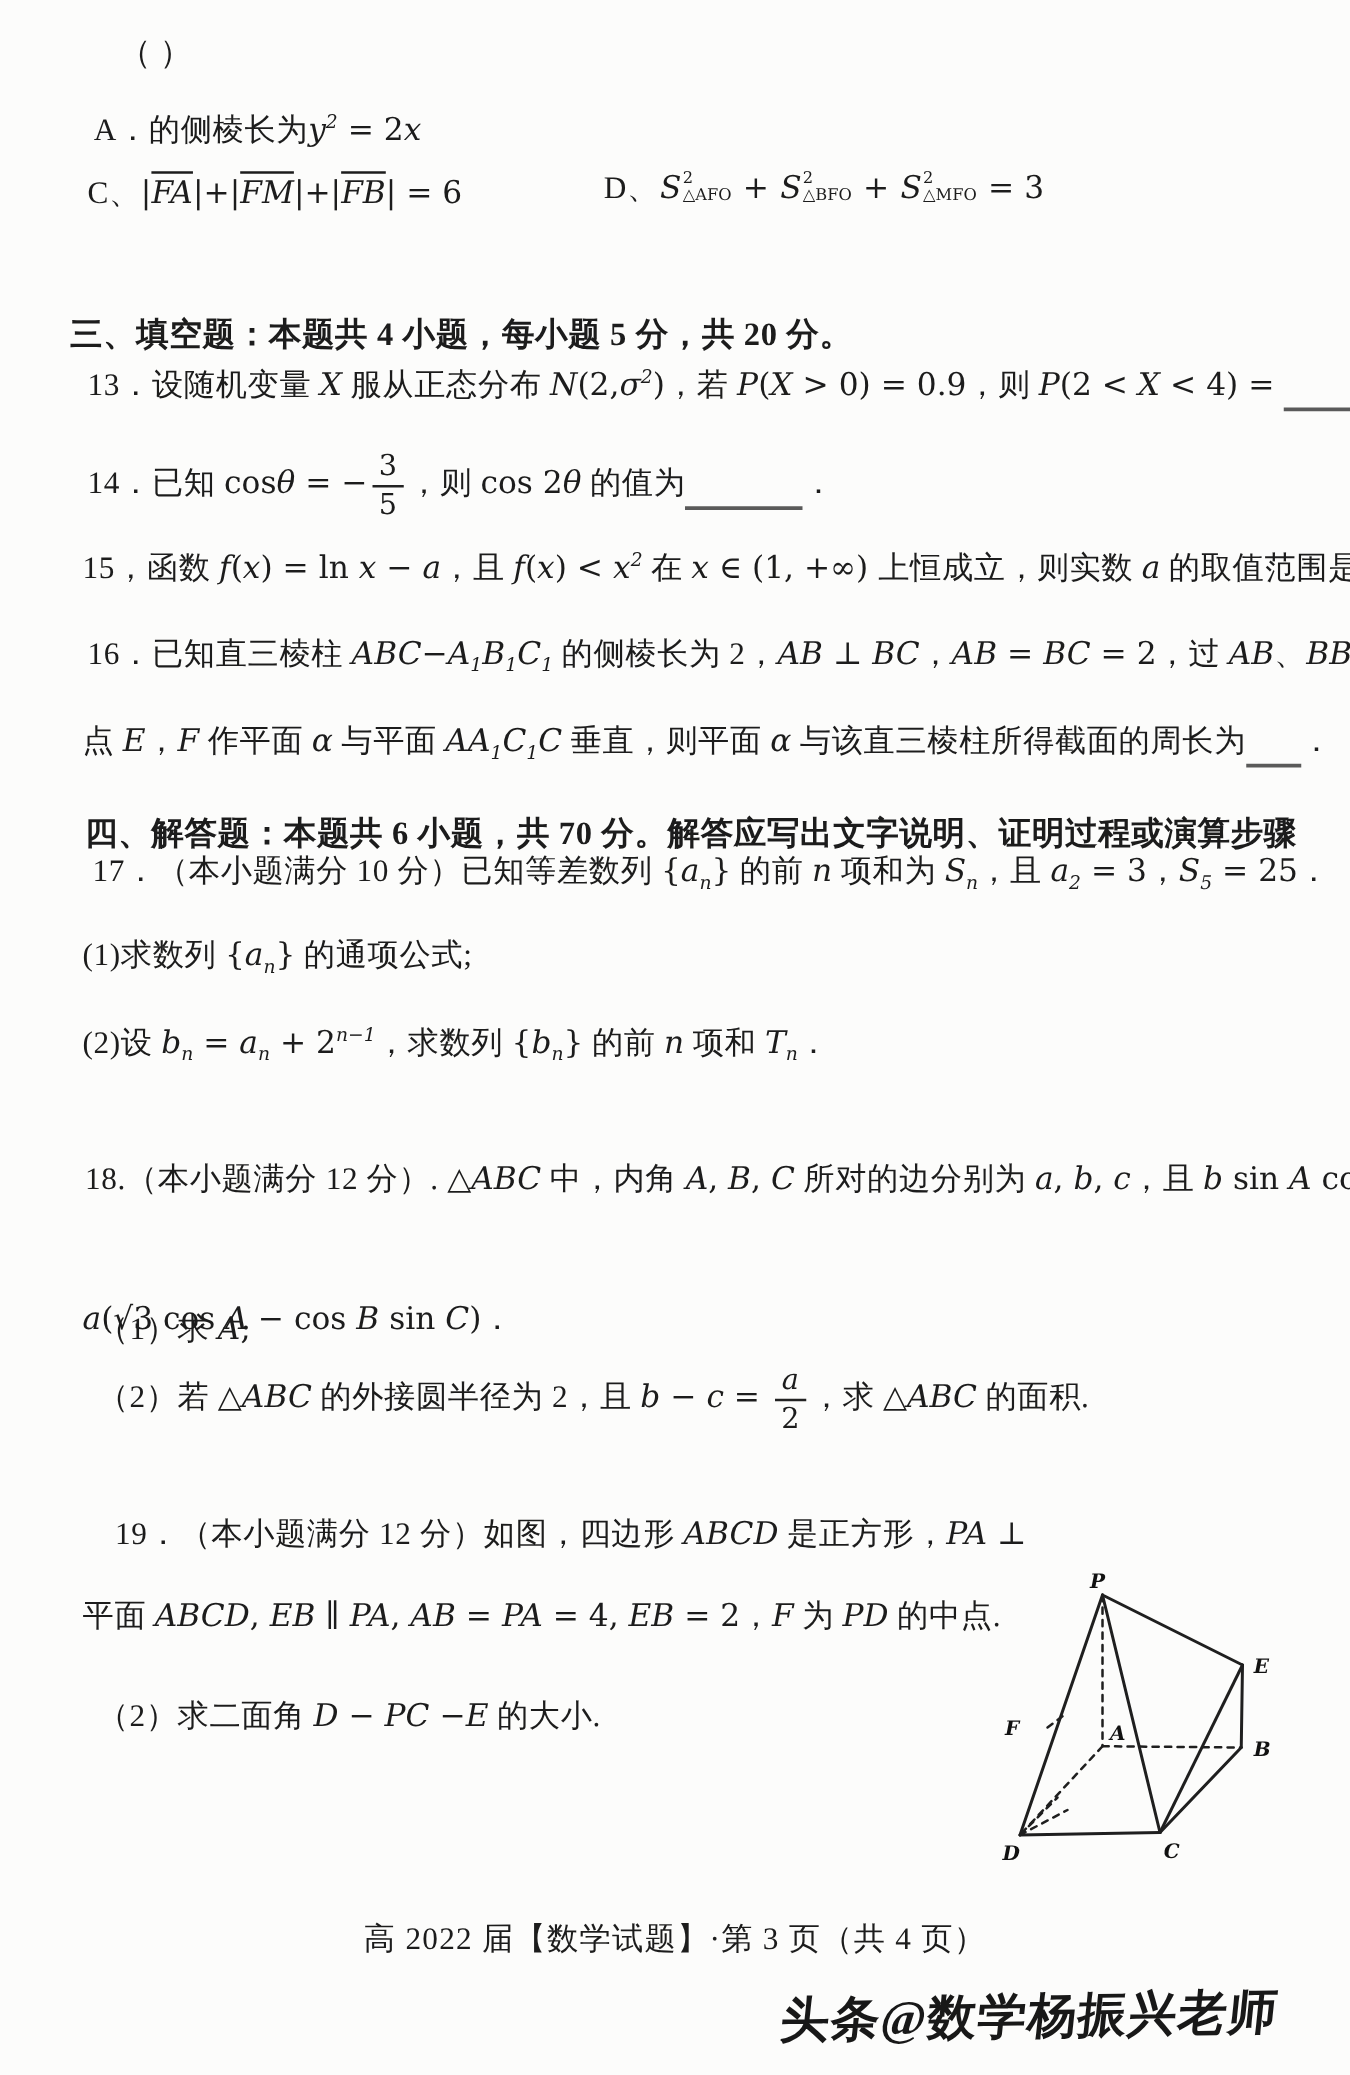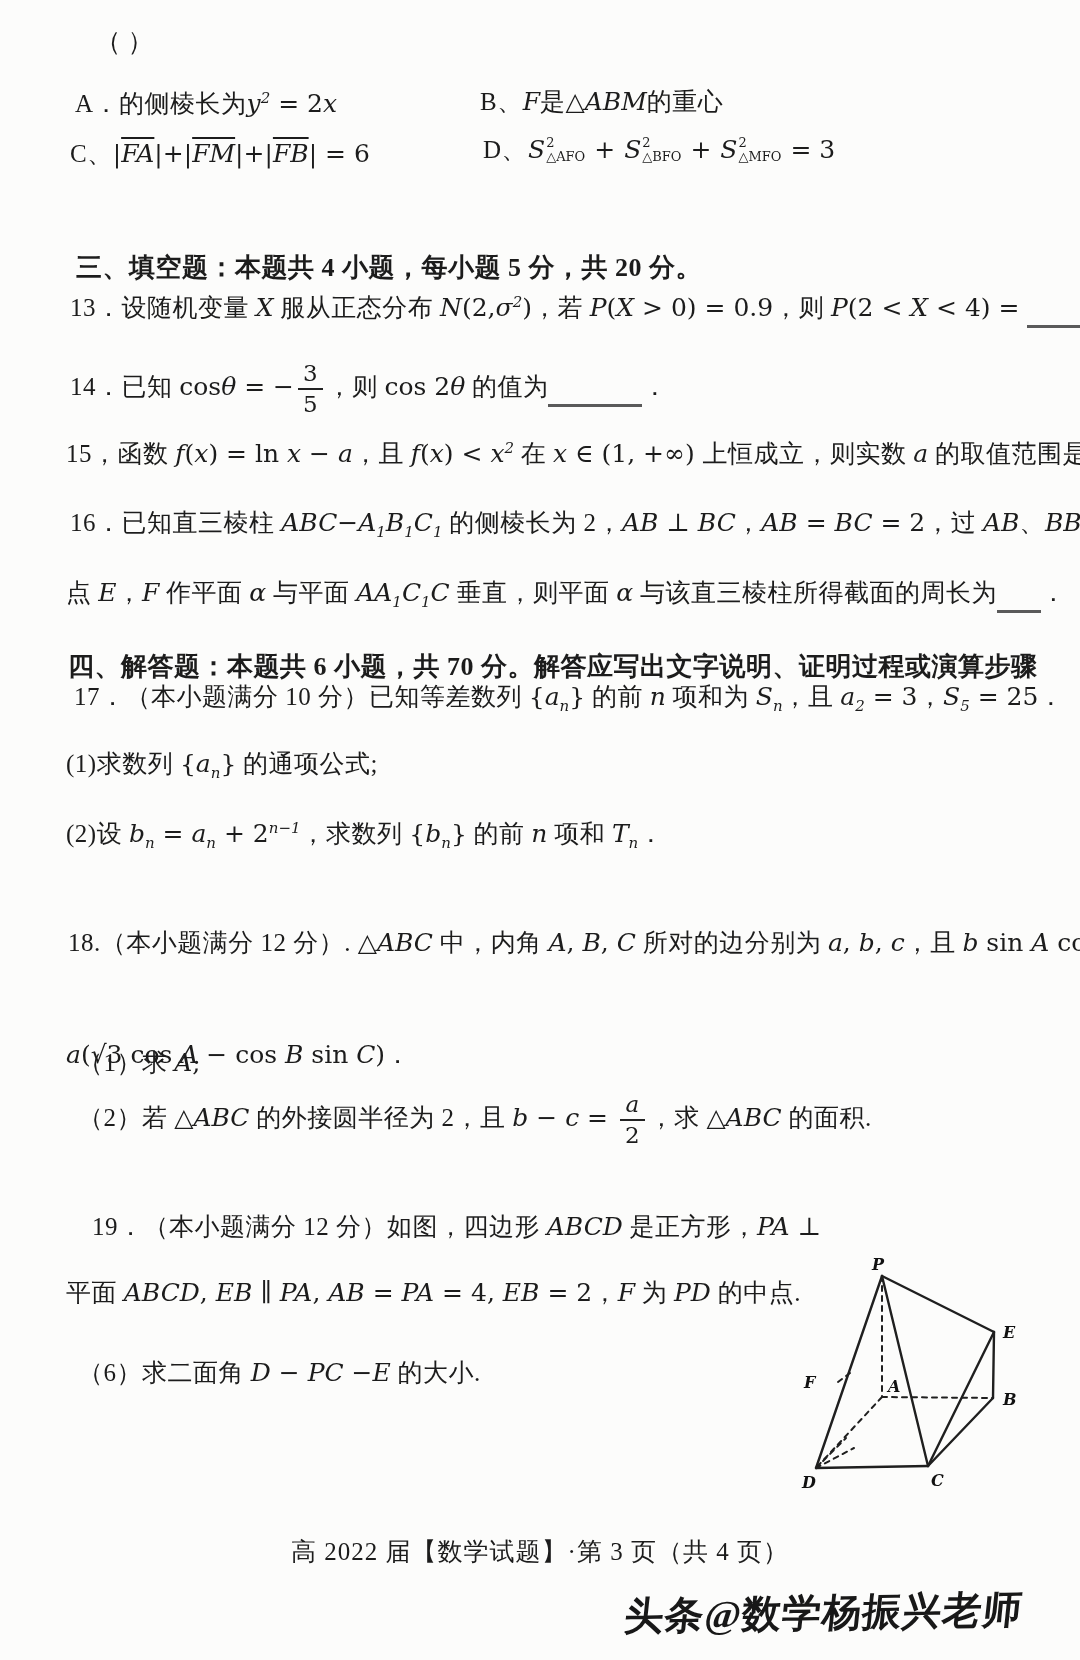--- a/index.html
+++ b/index.html
@@ -40,21 +40,20 @@
   .figure text { font-family:"DejaVu Serif", serif; font-style:italic; font-size:16px; fill:#111; font-weight:700; }
 </style>
 </head>
 <body>
 
 <div class="page">
 
   <div class="line" style="left:95px; top:26px; font-size:26px;">（      ）</div>
 
   <div class="line" style="left:75px; top:88px;"><span class="cn">A．</span><span class="cn">的侧棱长为</span><span class="m">y</span><span class="msup">2</span><span class="mr"> = 2</span><span class="m">x</span></div>
-  <div class="line" style="left:480px; top:86px;"><span class="cn">B、</span><span class="m">F</span><span class="cn">是</span><span class="mr">△</span><span class="m">ABM</span><span class="cn">的重心</span></div>
   <div class="line" style="left:70px; top:138px;"><span class="cn">C、</span><span class="mr">|</span><span class="vec">FA</span><span class="mr">|+|</span><span class="vec">FM</span><span class="mr">|+|</span><span class="vec">FB</span><span class="mr">| = 6</span></div>
   <div class="line" style="left:483px; top:134px;"><span class="cn">D、</span><span class="ss">
         <span class="ssb">S</span>
         <span class="ssstack">
           <span class="sssup">2</span>
           <span class="sssub">△AFO</span>
         </span>
       </span><span class="mr"> + </span><span class="ss">
         <span class="ssb">S</span>
         <span class="ssstack">
@@ -63,21 +62,21 @@
         </span>
       </span><span class="mr"> + </span><span class="ss">
         <span class="ssb">S</span>
         <span class="ssstack">
           <span class="sssup">2</span>
           <span class="sssub">△MFO</span>
         </span>
       </span><span class="mr"> = 3</span></div>
 
 
-  <div class="line head" style="left:76px; top:252px;"><span class="cnb">三、填空题：本题共 4 小题，每小题 5 分，共 20 分。</span></div>
+  <div class="line head" style="left:56px; top:252px;"><span class="cnb">三、填空题：本题共 4 小题，每小题 5 分，共 20 分。</span></div>
 
   <div class="line" style="left:70px; top:292px;"><span class="cn">13．设随机变量 </span><span class="m">X</span><span class="cn"> 服从正态分布 </span><span class="m">N</span><span class="mr">(2,</span><span class="m">σ</span><span class="msup">2</span><span class="mr">)</span><span class="cn">，若 </span><span class="m">P</span><span class="mr">(</span><span class="m">X</span><span class="mr"> &gt; 0) = 0.9</span><span class="cn">，则 </span><span class="m">P</span><span class="mr">(2 &lt; </span><span class="m">X</span><span class="mr"> &lt; 4) = </span><span class="ul">&nbsp;&nbsp;&nbsp;&nbsp;&nbsp;&nbsp;&nbsp;&nbsp;&nbsp;</span></div>
   <div class="line" style="left:70px; top:362px;"><span class="cn">14．已知 </span><span class="mr">cos</span><span class="m">θ</span><span class="mr"> = −</span><span class="frac">
         <span class="fnum">3</span>
         <span class="fden">5</span>
       </span><span class="cn">，则 </span><span class="mr">cos 2</span><span class="m">θ</span><span class="cn"> 的值为</span><span class="ul">&nbsp;&nbsp;&nbsp;&nbsp;&nbsp;&nbsp;&nbsp;&nbsp;&nbsp;&nbsp;&nbsp;&nbsp;&nbsp;&nbsp;&nbsp;</span><span class="cn">．</span></div>
   <div class="line" style="left:66px; top:438px;"><span class="cn">15，函数 </span><span class="m">f</span><span class="mr">(</span><span class="m">x</span><span class="mr">) = ln </span><span class="m">x</span><span class="mr"> − </span><span class="m">a</span><span class="cn">，且 </span><span class="m">f</span><span class="mr">(</span><span class="m">x</span><span class="mr">) &lt; </span><span class="m">x</span><span class="msup">2</span><span class="cn"> 在 </span><span class="m">x</span><span class="mr"> ∈ (1, +∞) </span><span class="cn">上恒成立，则实数 </span><span class="m">a</span><span class="cn"> 的取值范围是</span></div>
   <div class="line" style="left:70px; top:507px;"><span class="cn">16．已知直三棱柱 </span><span class="m">ABC</span><span class="mr">−</span><span class="m">A</span><span class="msub">1</span><span class="m">B</span><span class="msub">1</span><span class="m">C</span><span class="msub">1</span><span class="cn"> 的侧棱长为 2，</span><span class="m">AB</span><span class="mr"> ⊥ </span><span class="m">BC</span><span class="cn">，</span><span class="m">AB</span><span class="mr"> = </span><span class="m">BC</span><span class="mr"> = 2</span><span class="cn">，过 </span><span class="m">AB</span><span class="cn">、</span><span class="m">BB</span></div>
   <div class="line" style="left:66px; top:577px;"><span class="cn">点 </span><span class="m">E</span><span class="cn">，</span><span class="m">F</span><span class="cn"> 作平面 </span><span class="m">α</span><span class="cn"> 与平面 </span><span class="m">AA</span><span class="msub">1</span><span class="m">C</span><span class="msub">1</span><span class="m">C</span><span class="cn"> 垂直，则平面 </span><span class="m">α</span><span class="cn"> 与该直三棱柱所得截面的周长为</span><span class="ul">&nbsp;&nbsp;&nbsp;&nbsp;&nbsp;&nbsp;&nbsp;</span><span class="cn">．</span></div>
 
@@ -90,21 +89,21 @@
   <div class="line" style="left:68px; top:927px;"><span class="cn">18.（本小题满分 12 分）. </span><span class="mr">△</span><span class="m">ABC</span><span class="cn"> 中，内角 </span><span class="m">A</span><span class="mr">, </span><span class="m">B</span><span class="mr">, </span><span class="m">C</span><span class="cn"> 所对的边分别为 </span><span class="m">a</span><span class="mr">, </span><span class="m">b</span><span class="mr">, </span><span class="m">c</span><span class="cn">，且 </span><span class="m">b</span><span class="mr"> sin </span><span class="m">A</span><span class="mr"> cos </span></div>
   <div class="line" style="left:66px; top:1039px;"><span class="m">a</span><span class="mr">(√3 cos </span><span class="m">A</span><span class="mr"> − cos </span><span class="m">B</span><span class="mr"> sin </span><span class="m">C</span><span class="mr">)．</span></div>
   <div class="line" style="left:78px; top:1047px;"><span class="cn">（1）求 </span><span class="m">A</span><span class="mr">;</span></div>
   <div class="line" style="left:78px; top:1093px;"><span class="cn">（2）若 </span><span class="mr">△</span><span class="m">ABC</span><span class="cn"> 的外接圆半径为 2，且 </span><span class="m">b</span><span class="mr"> − </span><span class="m">c</span><span class="mr"> = </span><span class="frac">
         <span class="fnum it">a</span>
         <span class="fden">2</span>
       </span><span class="cn">，求 </span><span class="mr">△</span><span class="m">ABC</span><span class="cn"> 的面积.</span></div>
 
   <div class="line" style="left:92px; top:1211px;"><span class="cn">19．（本小题满分 12 分）如图，四边形 </span><span class="m">ABCD</span><span class="cn"> 是正方形，</span><span class="m">PA</span><span class="mr"> ⊥</span></div>
   <div class="line" style="left:66px; top:1277px;"><span class="cn">平面 </span><span class="m">ABCD</span><span class="mr">, </span><span class="m">EB</span><span class="mr"> ∥ </span><span class="m">PA</span><span class="mr">, </span><span class="m">AB</span><span class="mr"> = </span><span class="m">PA</span><span class="mr"> = 4, </span><span class="m">EB</span><span class="mr"> = 2</span><span class="cn">，</span><span class="m">F</span><span class="cn"> 为 </span><span class="m">PD</span><span class="cn"> 的中点.</span></div>
-  <div class="line" style="left:78px; top:1357px;"><span class="cn">（6）求二面角 </span><span class="m">D</span><span class="mr"> − </span><span class="m">PC</span><span class="mr"> −</span><span class="m">E</span><span class="cn"> 的大小.</span></div>
+  <div class="line" style="left:78px; top:1357px;"><span class="cn">（2）求二面角 </span><span class="m">D</span><span class="mr"> − </span><span class="m">PC</span><span class="mr"> −</span><span class="m">E</span><span class="cn"> 的大小.</span></div>
 
   <svg class="figure" style="left:742px; top:1186px;" width="312" height="318" viewBox="0 0 312 318">
 
     <g stroke="#1f1f1f" stroke-width="2.4" fill="none" stroke-linecap="round">
       <line x1="140" y1="90" x2="252" y2="146"></line>
       <line x1="252" y1="146" x2="251" y2="212"></line>
       <line x1="140" y1="90" x2="74" y2="282"></line>
       <line x1="140" y1="90" x2="186" y2="280"></line>
       <line x1="252" y1="146" x2="186" y2="280"></line>
       <line x1="251" y1="212" x2="186" y2="280"></line>

